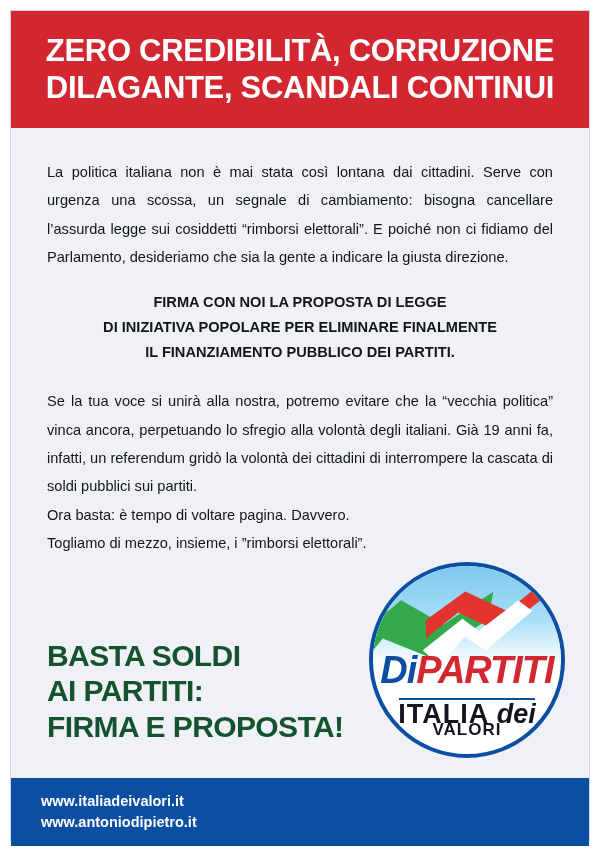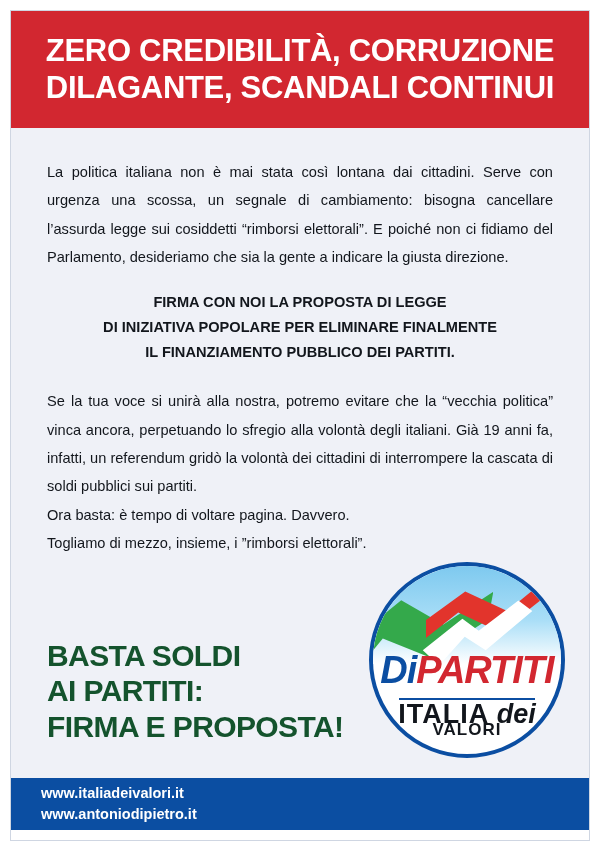--- a/index.html
+++ b/index.html
@@ -172,21 +172,21 @@
     font-size: 17px;
     font-weight: bold;
     color: #12161c;
     letter-spacing: 1px;
   }
 
   
   .footer {
     position: absolute;
     left: 11px; top: 778px;
-    width: 578px; height: 52px;
+    width: 578px; height: 68px;
     background: #0b4ea2;
     display: flex;
     align-items: center;
     justify-content: space-between;
     padding: 0 30px;
   }
   .footer-links {
     color: #ffffff;
     font-size: 14.5px;
     font-weight: bold;

